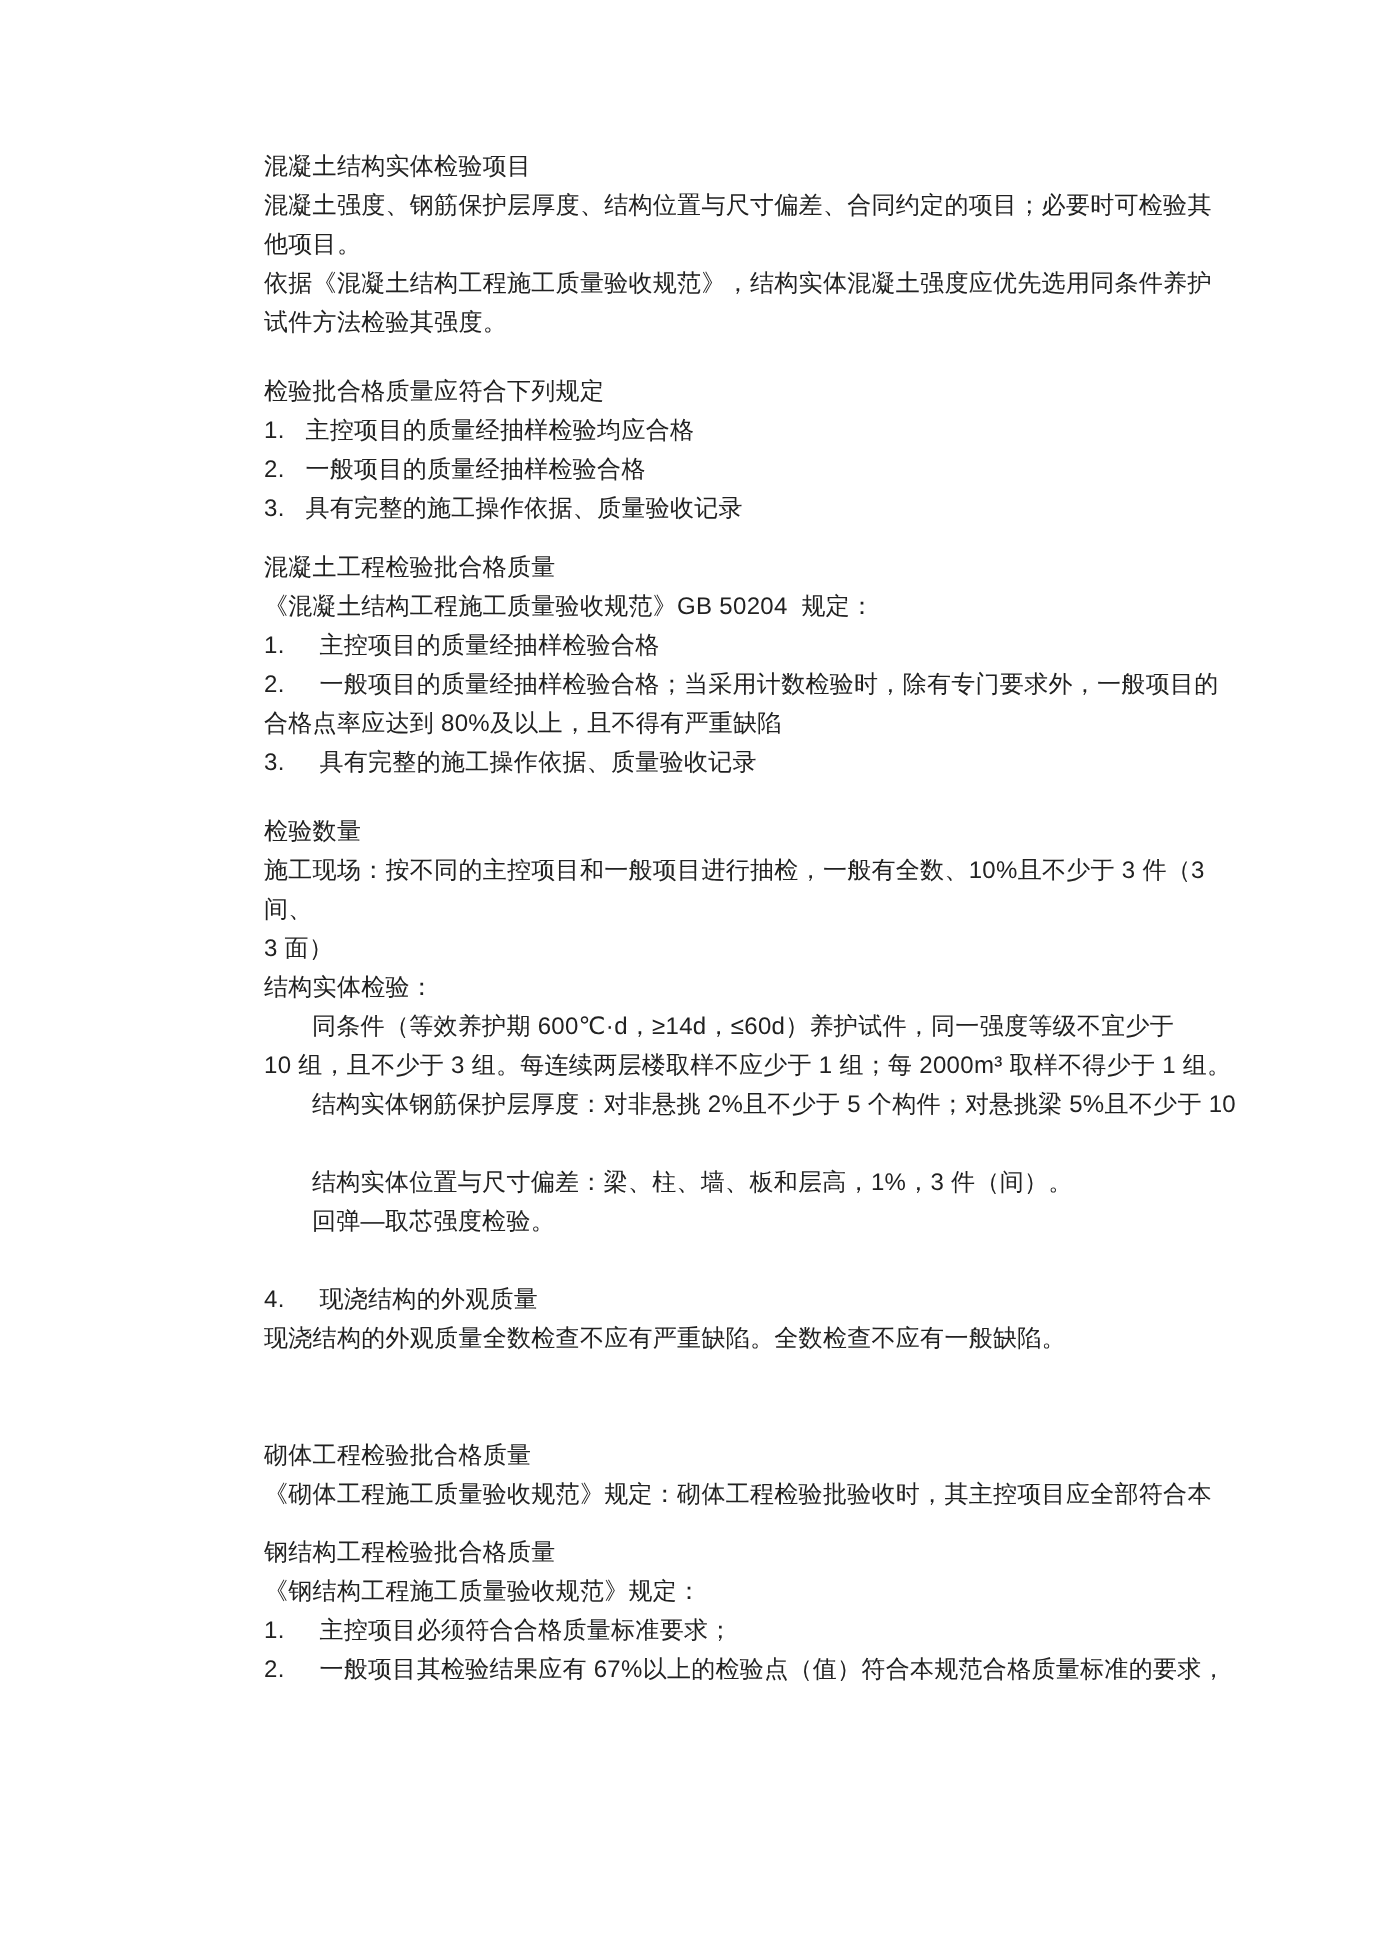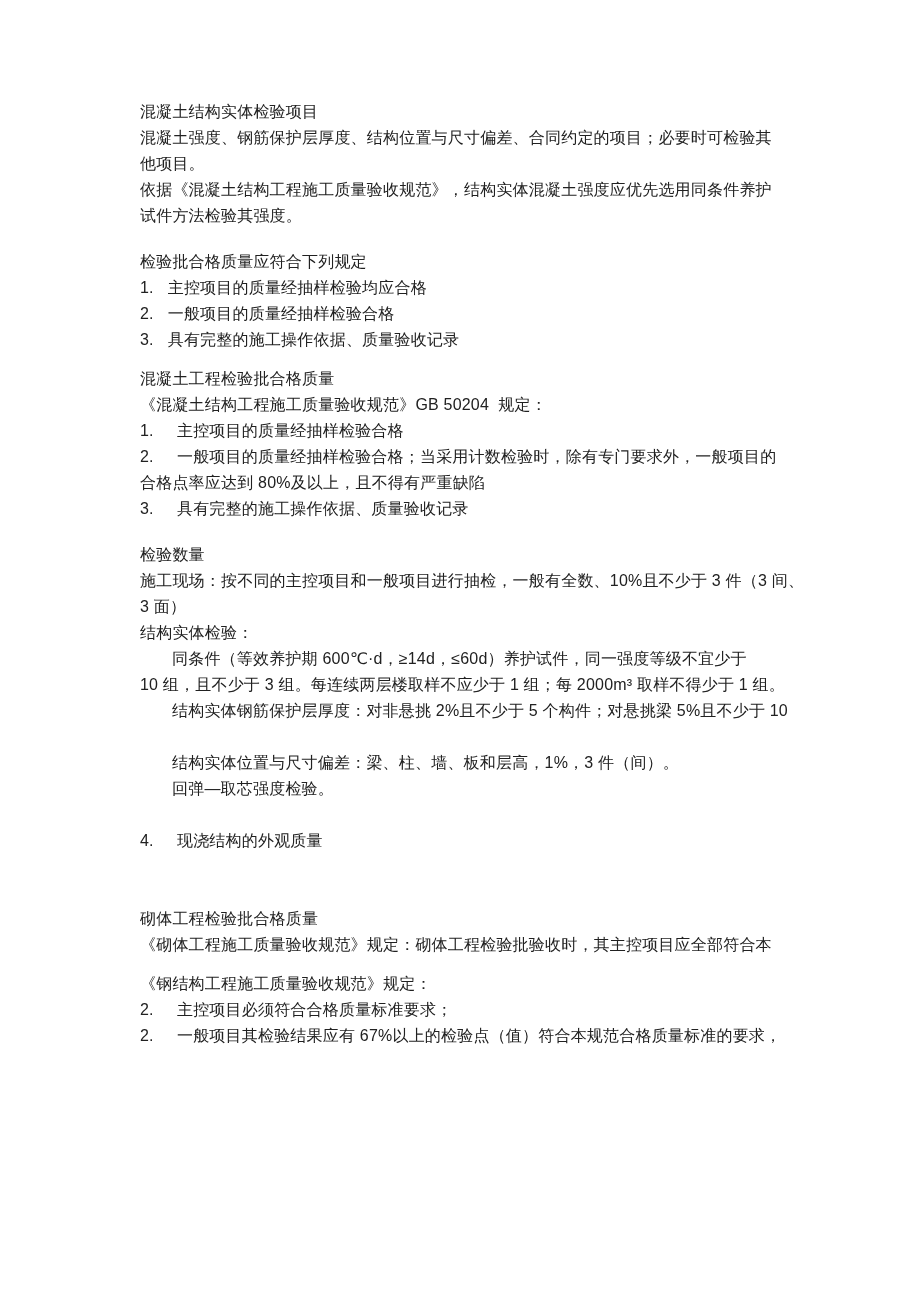--- a/index.html
+++ b/index.html
@@ -25,20 +25,21 @@
     top: 99px;
     width: 690px;
   }
   .line {
     font-size: 16px;
     line-height: 26px;
     min-height: 26px;
     color: #212121;
     white-space: pre-wrap;
     letter-spacing: 0.2px;
+    margin-left: 36px;
   }
   .line.indent {
     padding-left: 32px;
   }
   .gap   { width: 100%; }
   .gap-s  { height: 13px; }
   .gap-m  { height: 20px; }
   .gap-l  { height: 26px; }
   .gap-xl { height: 52px; }
 </style>
@@ -70,21 +71,23 @@
       <div class="line">3 面）</div>
       <div class="line">结构实体检验：</div>
       <div class="line indent">同条件（等效养护期 600℃·d，≥14d，≤60d）养护试件，同一强度等级不宜少于</div>
       <div class="line">10 组，且不少于 3 组。每连续两层楼取样不应少于 1 组；每 2000m³ 取样不得少于 1 组。</div>
       <div class="line indent">结构实体钢筋保护层厚度：对非悬挑 2%且不少于 5 个构件；对悬挑梁 5%且不少于 10</div>
       <div class="gap gap-l"></div>
       <div class="line indent">结构实体位置与尺寸偏差：梁、柱、墙、板和层高，1%，3 件（间）。</div>
       <div class="line indent">回弹—取芯强度检验。</div>
       <div class="gap gap-l"></div>
       <div class="line">4.     现浇结构的外观质量</div>
+      <div class="line">现浇结构的外观质量全数检查不应有严重缺陷。全数检查不应有一般缺陷。</div>
       <div class="gap gap-xl"></div>
       <div class="line">砌体工程检验批合格质量</div>
       <div class="line">《砌体工程施工质量验收规范》规定：砌体工程检验批验收时，其主控项目应全部符合本</div>
       <div class="gap gap-s"></div>
+      <div class="line">钢结构工程检验批合格质量</div>
       <div class="line">《钢结构工程施工质量验收规范》规定：</div>
-      <div class="line">2.     主控项目必须符合合格质量标准要求；</div>
+      <div class="line">1.     主控项目必须符合合格质量标准要求；</div>
       <div class="line">2.     一般项目其检验结果应有 67%以上的检验点（值）符合本规范合格质量标准的要求，</div>
     </div>
 </div>
 
 </body></html>

